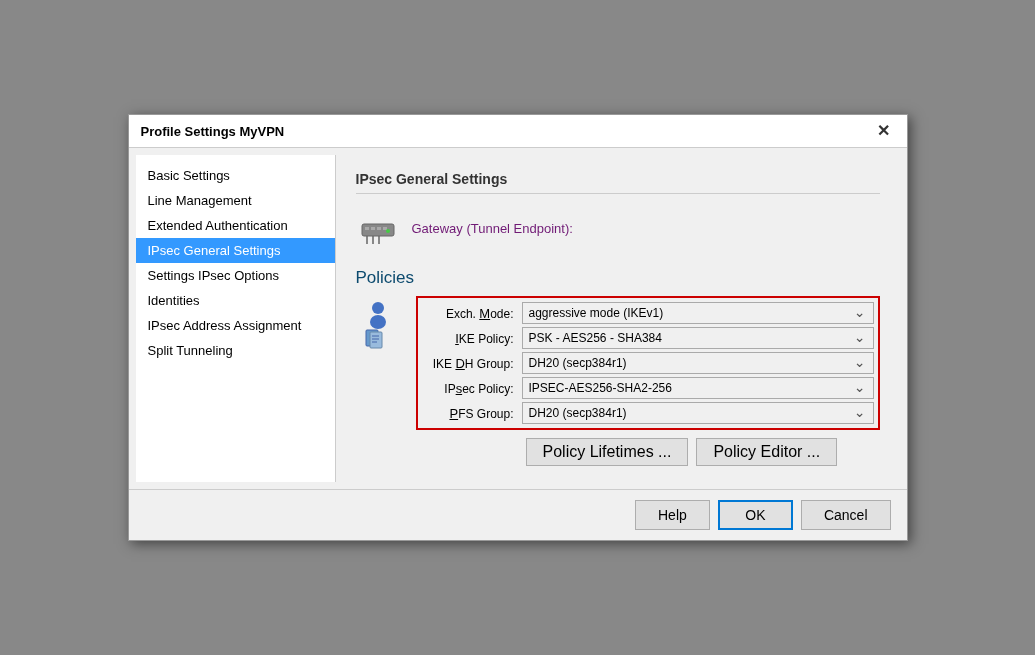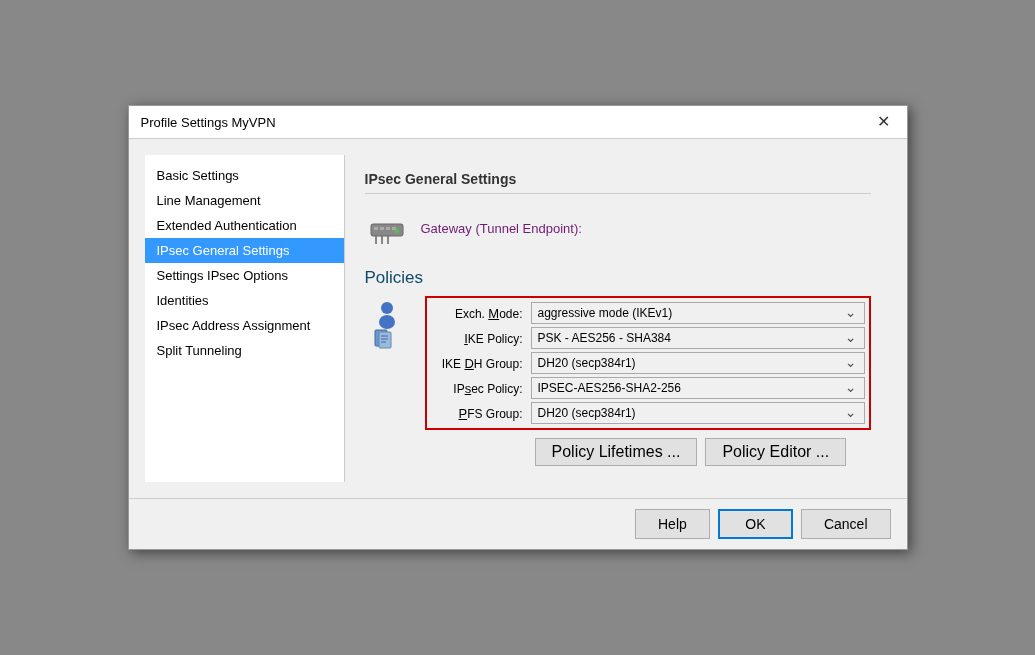--- a/index.html
+++ b/index.html
@@ -23,35 +23,35 @@
     }
 
     .title-bar {
       background: #fff;
       padding: 8px 12px;
       display: flex;
       align-items: center;
       justify-content: space-between;
       border-bottom: 1px solid #ccc;
       font-size: 13px;
-      font-weight: normal;
+      font-weight: bold;
     }
 
     .title-bar-close {
       font-size: 16px;
       cursor: pointer;
       color: #333;
       padding: 0 4px;
       line-height: 1;
     }
 
     .dialog-body {
       display: flex;
       flex: 1;
-      padding: 16px;
+      padding: 7px;
     }
 
     .sidebar {
       width: 200px;
       background: #fff;
       border-right: 1px solid #ccc;
       padding: 8px 0;
     }
 
     .sidebar-item {

